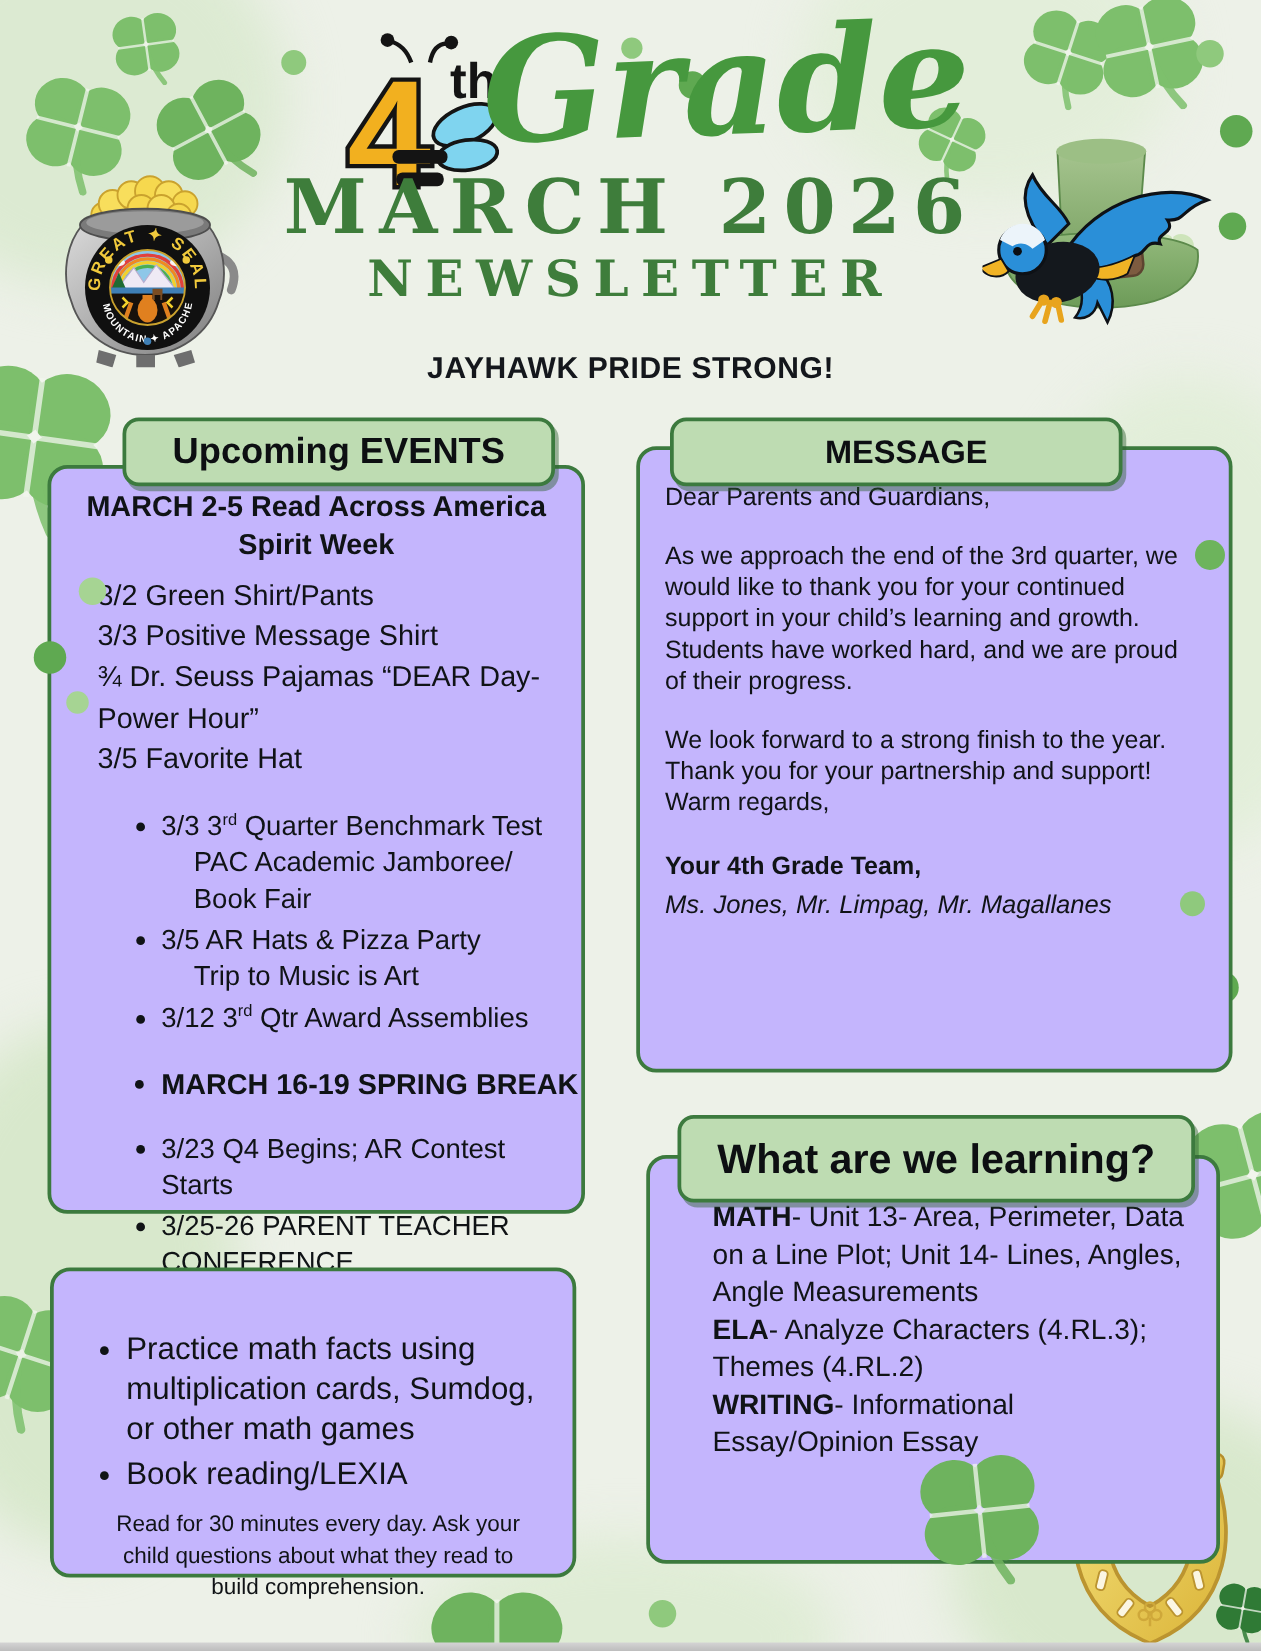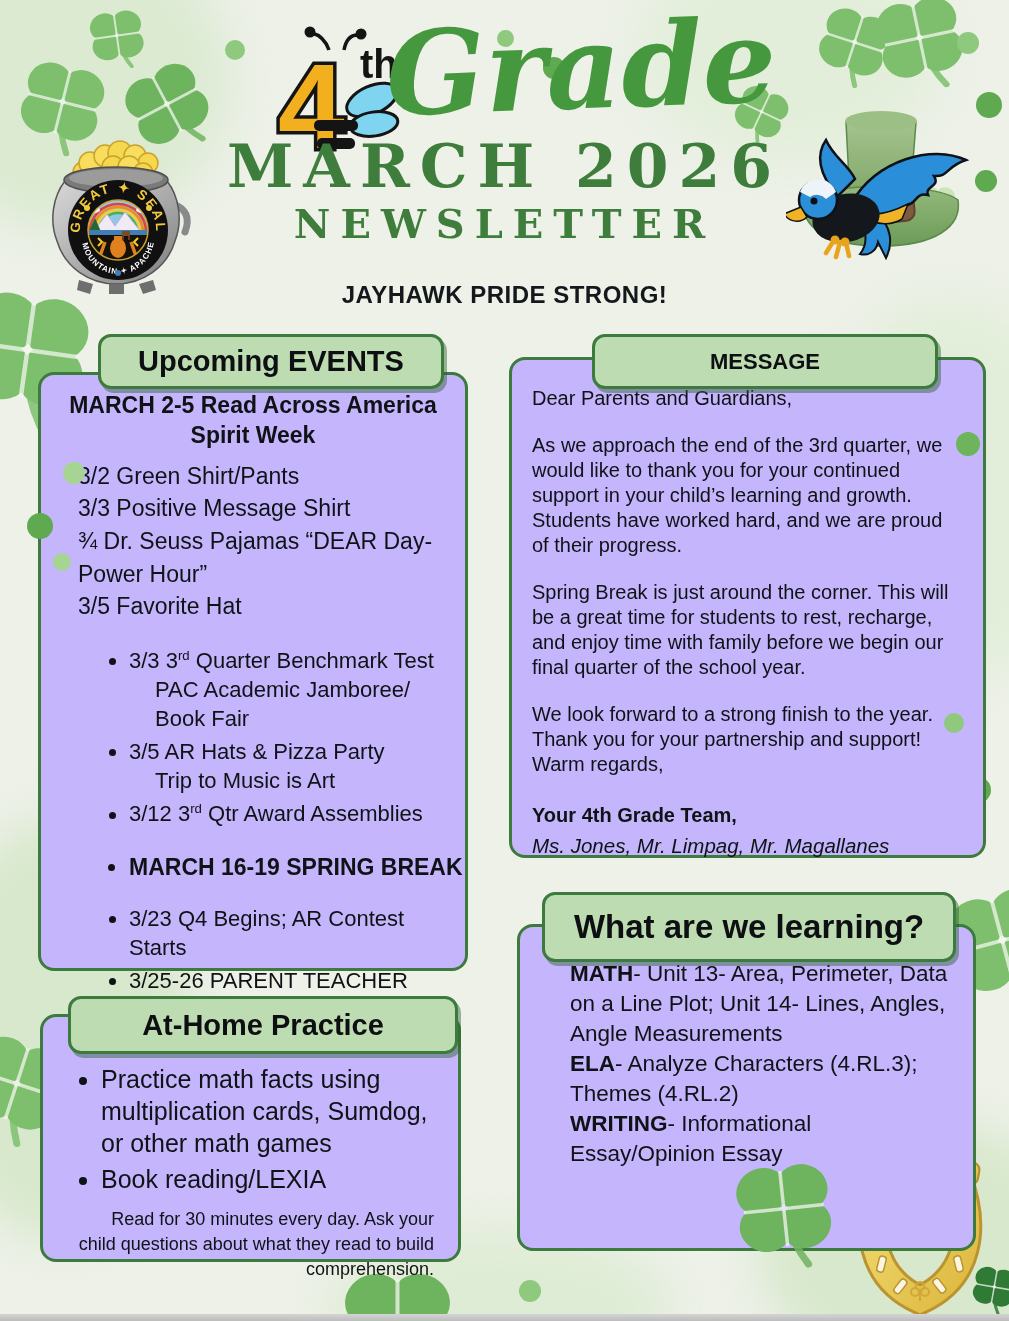--- a/index.html
+++ b/index.html
@@ -21,21 +21,21 @@
   .t2{top:204px;font-size:40px;}
   .tagline{position:absolute;left:0;top:281px;width:1009px;text-align:center;z-index:2;
       font-size:24px;font-weight:700;color:#14171c;letter-spacing:.5px;}
   
   .pill{position:absolute;background:#bedcb2;border:3px solid #3c7a3e;border-radius:13px;
       display:flex;align-items:center;justify-content:center;font-weight:800;color:#0d0f12;
       z-index:5;box-shadow:3px 4px 0 rgba(47,95,49,.45);}
   .panel{position:absolute;background:#c4b5fd;border:3px solid #3c7a3e;border-radius:16px;z-index:3;box-sizing:border-box;}
   .pill-events{left:98px;top:334px;width:340px;height:49px;font-size:29px;}
   .panel-events{left:38px;top:372px;width:430px;height:599px;}
-  .pill-message{left:592px;top:334px;width:340px;height:49px;font-size:22px;}
+  .pill-message{left:536px;top:334px;width:340px;height:49px;font-size:26px;padding-left:16px;}
   .panel-message{left:509px;top:357px;width:477px;height:501px;}
   .pill-learning{left:542px;top:892px;width:408px;height:64px;font-size:33px;}
   .panel-learning{left:517px;top:924px;width:459px;height:327px;padding-left:24px;}
   .pill-practice{left:68px;top:996px;width:384px;height:52px;font-size:29px;}
   .panel-practice{left:40px;top:1014px;width:421px;height:248px;}
   
   .spirit-title{margin:16px 6px 0;text-align:center;font-size:23px;font-weight:700;line-height:1.3;}
   .spirit-lines{margin:9px 10px 0 37px;font-size:23px;line-height:1.42;}
   .events-list{margin:24px 0 0;padding-left:88px;font-size:22px;line-height:1.3;}
   .events-list li{margin-bottom:5px;}
@@ -47,21 +47,21 @@
   .msg-p{margin:0 0 22px;}
   .sig-bold{font-weight:800;font-size:20px;margin-top:26px;}
   .sig-names{font-style:italic;font-size:20.5px;margin-top:5px;}
   
   .learn-body{padding:32px 18px 0 26px;font-size:22.5px;line-height:30px;}
   .learn-label{font-weight:800;}
   
   .prac-body{padding:46px 20px 0 28px;}
   .prac-list{margin:0;padding-left:30px;font-size:25px;line-height:32px;}
   .prac-list li{margin-bottom:4px;}
-  .prac-note{margin:12px 4px 0;text-align:right;font-size:18px;line-height:25px;font-weight:500;}
+  .prac-note{margin:12px 20px 0;text-align:center;font-size:18px;line-height:25px;font-weight:500;}
   .bottom-edge{position:absolute;left:0;bottom:0;width:1009px;height:7px;z-index:10;
       background:linear-gradient(#d4d4d4,#bcbcbc);}
 </style>
 </head>
 <body>
 
 <svg width="0" height="0" style="position:absolute">
   <defs>
     <symbol id="clover" viewBox="0 0 100 100">
       <g fill="currentColor">
@@ -293,21 +293,20 @@
     </ul>
   </div>
 
   <div class="pill pill-message">
     <span>MESSAGE</span>
   </div>
   <div class="panel panel-message">
     <div class="msg-body">
       <p class="msg-p">Dear Parents and Guardians,</p>
       <p class="msg-p">As we approach the end of the 3rd quarter, we would like to thank you for your continued support in your child’s learning and growth. Students have worked hard, and we are proud of their progress.</p>
-      <p class="msg-p">Spring Break is just around the corner. This will be a great time for students to rest, recharge, and enjoy time with family before we begin our final quarter of the school year.</p>
       <p class="msg-p" style="margin-bottom:0">We look forward to a strong finish to the year. Thank you for your partnership and support! Warm regards,</p>
       <div class="sig-bold">Your 4th Grade Team,</div>
       <div class="sig-names">Ms. Jones, Mr. Limpag, Mr. Magallanes</div>
     </div>
   </div>
 
   <div class="pill pill-learning">
     <span>What are we learning?</span>
   </div>
   <div class="panel panel-learning">
@@ -317,23 +316,20 @@
       </div>
       <div class="learn-item">
         <span class="learn-label">ELA</span><span>- Analyze Characters (4.RL.3); Themes (4.RL.2)</span>
       </div>
       <div class="learn-item">
         <span class="learn-label">WRITING</span><span>- Informational Essay/Opinion Essay</span>
       </div>
     </div>
   </div>
 
-  <div class="pill pill-practice">
-    <span>At-Home Practice</span>
-  </div>
   <div class="panel panel-practice">
     <div class="prac-body">
       <ul class="prac-list">
         <li>Practice math facts using multiplication cards, Sumdog, or other math games</li>
         <li>Book reading/LEXIA</li>
       </ul>
       <div class="prac-note">Read for 30 minutes every day. Ask your child questions about what they read to build comprehension.</div>
     </div>
   </div>
 

